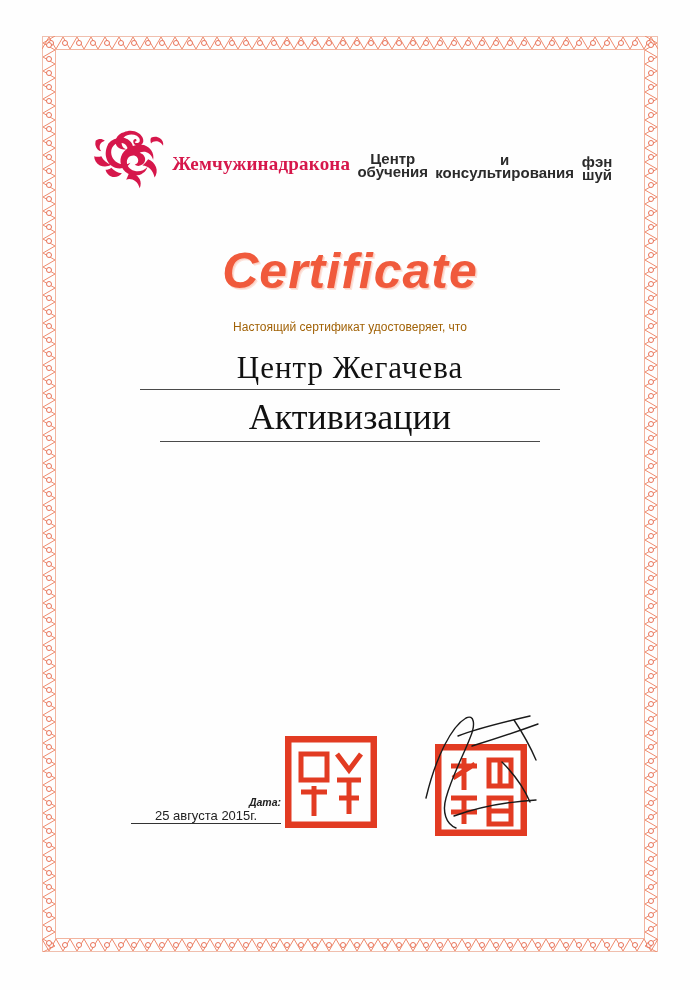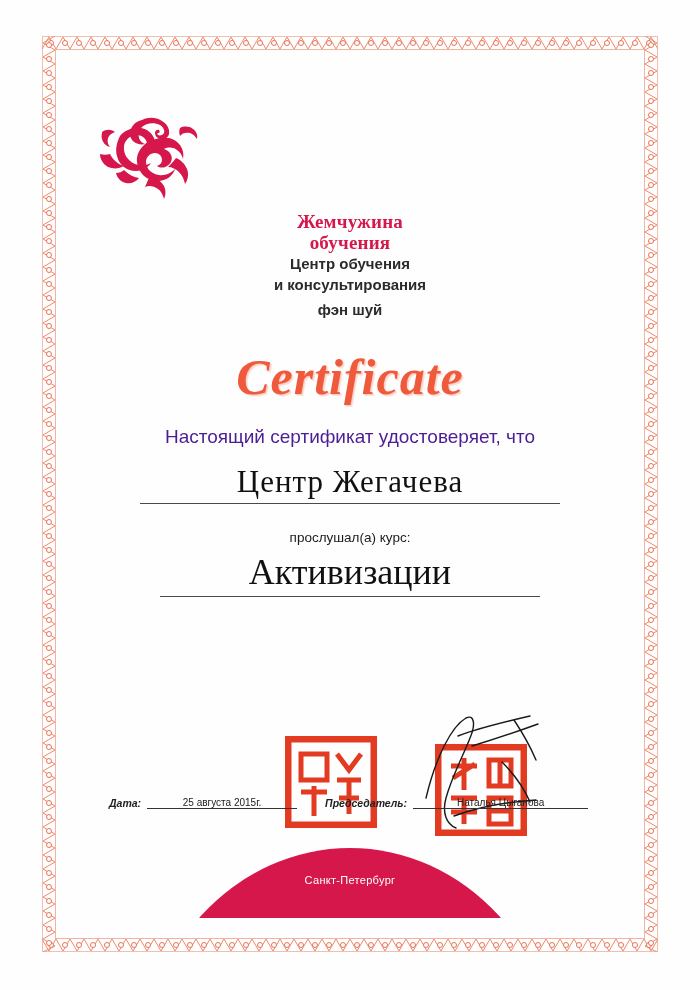--- a/index.html
+++ b/index.html
@@ -73,21 +73,22 @@
     left: 80px;
     top: 56px;
     width: 540px;
     height: 880px;
     text-align: center;
   }
 
   .logo-wrap {
     margin-top: 58px;
     display: flex;
-    flex-direction: column;
+    flex-direction: row;
+    align-items: center;
   }
   .dragon {
     width: 130px;
     height: 96px;
   }
   .brand-name {
     margin-top: 2px;
     font-family: "Liberation Serif", serif;
     font-weight: bold;
     color: #d6174b;
@@ -98,34 +99,34 @@
   .brand-sub {
     margin-top: 5px;
     font-size: 15px;
     line-height: 13px;
     color: #2b2b2b;
     font-weight: bold;
   }
 
   .cert-title {
     margin-top: 34px;
-    font-family: Liberation Serif, serif;
+    font-family: Liberation Sans, sans-serif;
     font-weight: bold;
     font-style: italic;
     font-size: 50px;
     line-height: 54px;
     color: #f05a3c;
     letter-spacing: 1px;
     text-shadow: 1px 1px 0 #fbcfc3, 2px 2px 0 #fde4dc;
   }
 
   .lead {
     margin-top: 22px;
-    font-size: 19px;
-    color: #4c1d95;
+    font-size: 12px;
+    color: #a16207;
   }
 
   .name-line {
     margin: 14px auto 0;
     width: 420px;
   }
   .name-text {
     font-family: "Liberation Serif", serif;
     font-size: 31px;
     line-height: 40px;
@@ -188,28 +189,28 @@
     font-size: 10.5px;
     color: #222;
   }
   .sign-block { display: flex; align-items: flex-end; }
   .sign-label { font-style: italic; font-weight: bold; white-space: nowrap; }
   .sign-value-wrap {
     margin-left: 6px;
     position: relative;
   }
   .sign-value {
-    font-size: 10px;
+    font-size: 13px;
     padding: 0 8px 2px;
     white-space: nowrap;
     text-align: center;
   }
   .sign-underline { height: 1px; background: #333; }
 
-  .date-block { margin-left: 29px; }
+  .date-block { margin-left: 45px; flex-direction: column; }
   .date-value-wrap { width: 150px; }
   .dir-block { margin-left: 28px; }
   .dir-value-wrap { width: 175px; }
 
   
   .arc {
     position: absolute;
     left: 80px;
     bottom: 72px;
     width: 540px;
@@ -506,36 +507,35 @@
           <path d="M84 24c6-1 12 2 16 7 3 4 4 9 3 14-1-4-3-7-6-9-4-3-9-3-13-1 3 1 6 3 7 6 2 4 0 9-4 11-3 2-7 2-10 0 3-1 5-3 5-6 0-4-3-7-7-7-5 0-9 4-9 9 0 7 6 12 13 13 6 1 12-2 16-6-2 7-9 12-17 12-11 0-20-8-21-19-1-11 8-21 19-23 2-1 5-1 8-1z"></path>
           <path d="M30 40c3 6 8 10 14 12-5 3-11 3-16 1-5-3-8-8-8-13 3 1 7 1 10 0z"></path>
           <path d="M96 44c5 2 9 6 11 11 2 5 1 11-2 15-1-5-3-9-6-12-3-3-7-5-11-5 3-3 6-6 8-9z"></path>
           <path d="M44 56c4 4 9 7 15 8-3 4-8 6-13 5-5-1-9-5-10-10 3 0 6-1 8-3z"></path>
           <path d="M70 62c6 1 11 5 14 10 2 4 2 9 0 13-1-4-3-8-6-10-4-3-9-4-13-2 2-4 3-8 5-11z"></path>
           <path d="M100 14c4-2 9-2 13 1 3 2 5 6 4 10-2-3-4-5-7-6-4-1-8 0-10 3-1-3-1-6 0-8z"></path>
           <path d="M22 18c4-3 9-3 13 0-3 1-6 3-7 6-1 3 0 7 2 9-4-1-7-4-8-8-1-3 0-5 0-7z"></path>
         </g>
       </svg>
       <div class="brand-name">Жемчужина</div>
-      <div class="brand-name">обучения</div>
+      <div class="brand-name">дракона</div>
       <div class="brand-sub">Центр обучения</div>
       <div class="brand-sub" style="margin-top:8px">и консультирования</div>
       <div class="brand-sub" style="margin-top:12px">фэн шуй</div>
     </div>
 
     <div class="cert-title">Certificate</div>
 
     <div class="lead">Настоящий сертификат удостоверяет, что</div>
 
     <div class="name-line">
       <div class="name-text">Центр  Жегачева</div>
       <div class="rule"></div>
     </div>
 
-    <div class="course-lead">прослушал(а) курс:</div>
 
     <div class="course-line">
       <div class="course-text">Активизации</div>
       <div class="rule"></div>
     </div>
 
     <div class="sign-area">
 
       <svg class="stamp stamp-left" viewBox="0 0 92 92">
         <rect x="3" y="3" width="86" height="86" fill="none" stroke="#e23b22" stroke-width="7"></rect>
@@ -571,30 +571,19 @@
       </svg>
 
       <div class="sign-row">
         <div class="sign-block date-block">
           <span class="sign-label">Дата:</span>
           <span class="sign-value-wrap date-value-wrap">
             <span class="sign-value">25 августа 2015г.</span>
             <span class="sign-underline" style="display:block"></span>
           </span>
         </div>
-        <div class="sign-block dir-block">
-          <span class="sign-label">Председатель:</span>
-          <span class="sign-value-wrap dir-value-wrap">
-            <span class="sign-value">Наталья Цыганова</span>
-            <span class="sign-underline" style="display:block"></span>
-          </span>
-        </div>
       </div>
     </div>
 
   </div>
 
-  <div class="arc">
-    <div class="arc-shape"></div>
-    <div class="arc-city">Санкт-Петербург</div>
-  </div>
 
 </div>
 
 </body></html>

